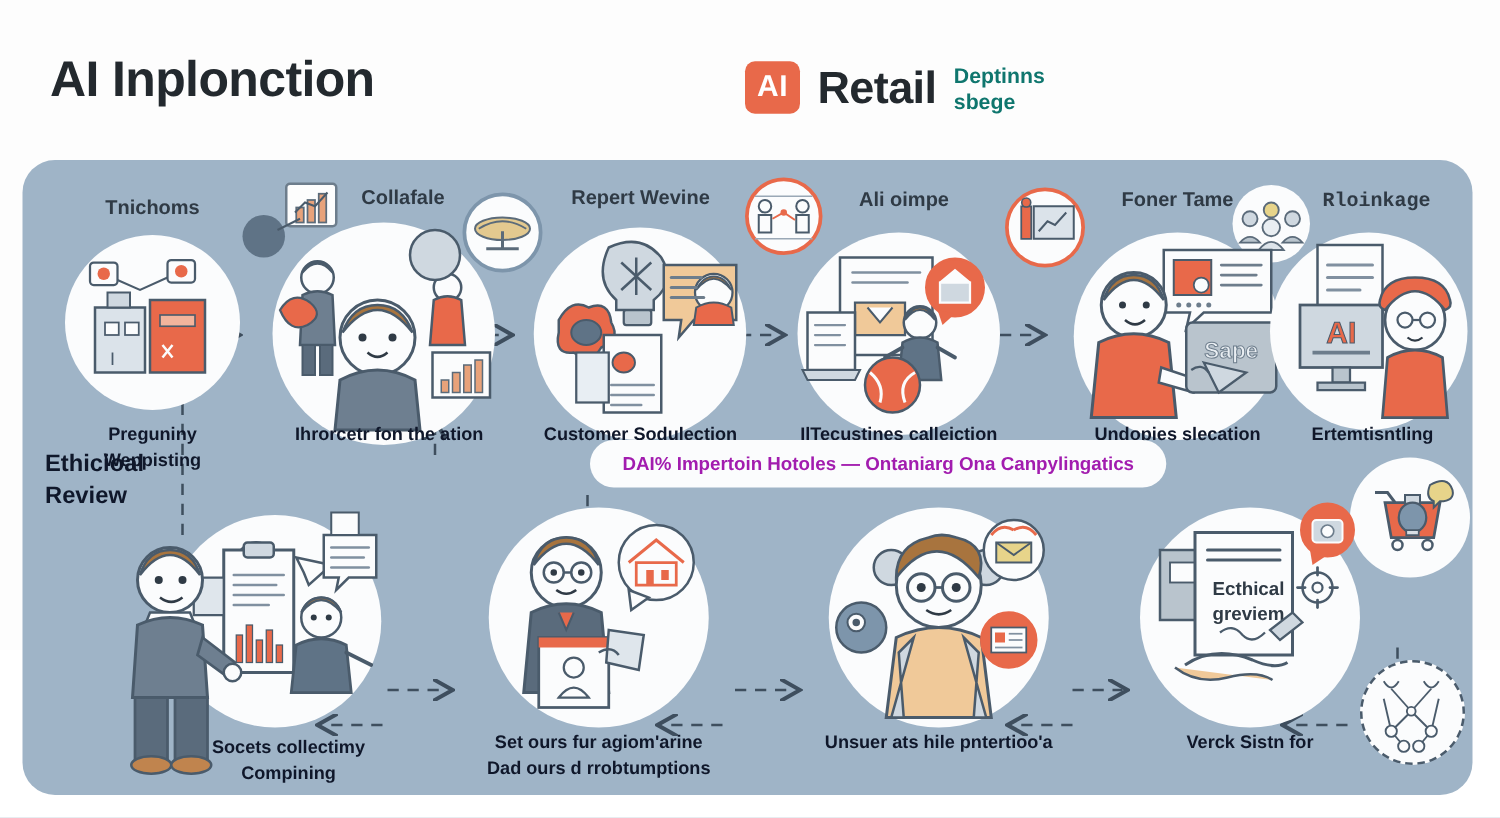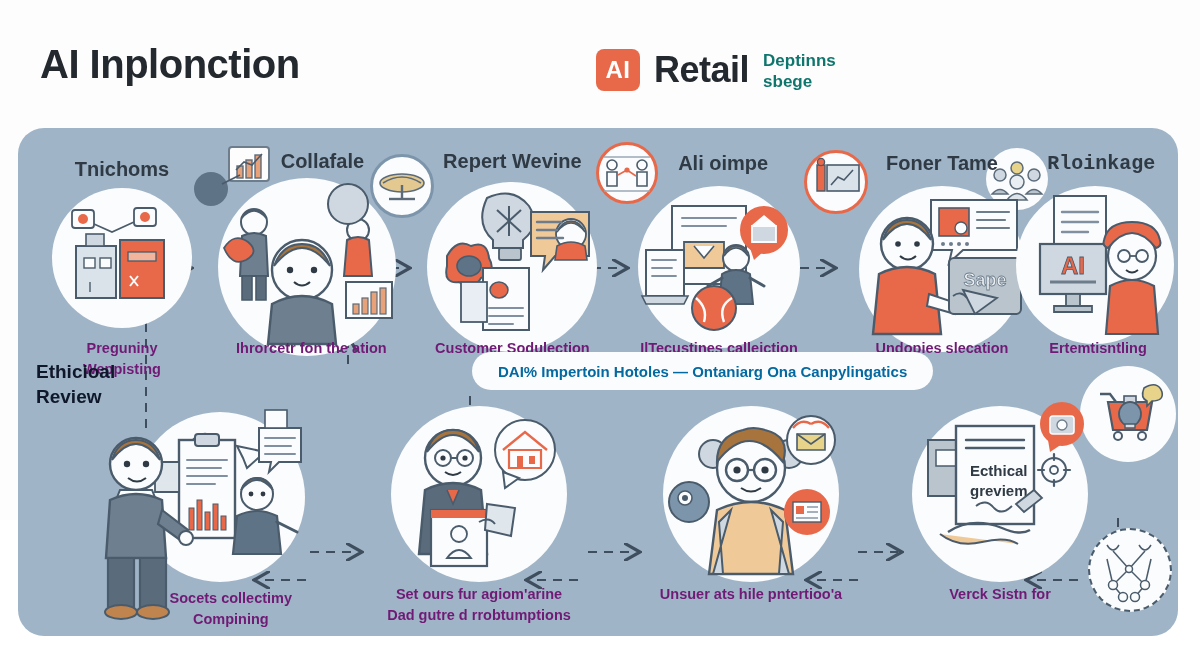--- a/index.html
+++ b/index.html
@@ -40,40 +40,40 @@
 
   
   .node { position: absolute; }
   .bubble {
     position: absolute; border-radius: 50%;
     background: #fbfcfd;
     left: 50%; transform: translateX(-50%);
   }
   .node-top-label {
     position: absolute; left: 50%; transform: translateX(-50%);
-    white-space: nowrap; font-size: 20px; font-weight: 700; color: #2f3a45;
+    white-space: nowrap; font-size: 16px; font-weight: 700; color: #2f3a45;
   }
   .node-bottom-label {
     position: absolute; left: 50%; transform: translateX(-50%);
     white-space: nowrap; text-align: center;
-    font-size: 14.5px; font-weight: 600; color: #701a75; line-height: 1.45;
+    font-size: 14.5px; font-weight: 600; color: #0f172a; line-height: 1.45;
   }
   .card { background: #fdfdfd; border: 2px solid #6d7d8c; border-radius: 4px; }
   .chip { border-radius: 50%; }
   .ring { border-radius: 50%; background: #fbfcfd; border: 3px solid #e8694a; }
   .ring-blue { border-radius: 50%; background: #fbfcfd; border: 3px solid #7d95ab; }
   .ring-plain { border-radius: 50%; background: #fbfcfd; }
 
   
   .banner {
     position: absolute; left: 472px; top: 352px;
     height: 38px; padding: 0 26px;
     background: #fbfcfd; border-radius: 19px;
     display: flex; align-items: center; justify-content: center;
-    font-size: 15px; font-weight: 700; color: #0369a1;
+    font-size: 15px; font-weight: 700; color: #a21caf;
     white-space: nowrap;
   }
 
   
   .side-label {
     position: absolute; left: 36px; top: 360px;
     font-size: 19px; font-weight: 700; color: #0f172a; line-height: 1.3;
   }
 
   svg { overflow: visible; display: block; }
@@ -541,21 +541,21 @@
           <rect x="40" y="104" width="56" height="8" fill="#e8694a"></rect>
           <circle cx="68" cy="128" r="8" fill="#fbfcfd" stroke="#4a5b6b" stroke-width="1.8"></circle>
           <path d="M56,152 q12,-16 24,0 z" fill="#fbfcfd" stroke="#4a5b6b" stroke-width="1.8"></path>
 
           <path d="M96,98 l28,4 l-4,28 l-26,-6 z" fill="#dfe6ec" stroke="#4a5b6b" stroke-width="2"></path>
           <path d="M88,116 q10,-6 16,2" fill="none" stroke="#4a5b6b" stroke-width="2"></path>
         </svg>
       </div>
       <div class="node-bottom-label" style="top:196px; left:50%;">
         <div>Set ours fur agiom'arine</div>
-        <div>Dad gutre d rrobtumptions</div>
+        <div>Dad ours d rrobtumptions</div>
       </div>
     </div>
 
     <div class="node" style="left:608px; top:260px; width:250px; height:240px;">
       <div class="bubble" style="top:18px; width:176px; height:176px; left:50%;">
         <svg width="176" height="176">
 
           <circle cx="50" cy="48" r="14" fill="#cfd8e0" stroke="#4a5b6b" stroke-width="2"></circle>
           <circle cx="126" cy="48" r="14" fill="#cfd8e0" stroke="#4a5b6b" stroke-width="2"></circle>
 

